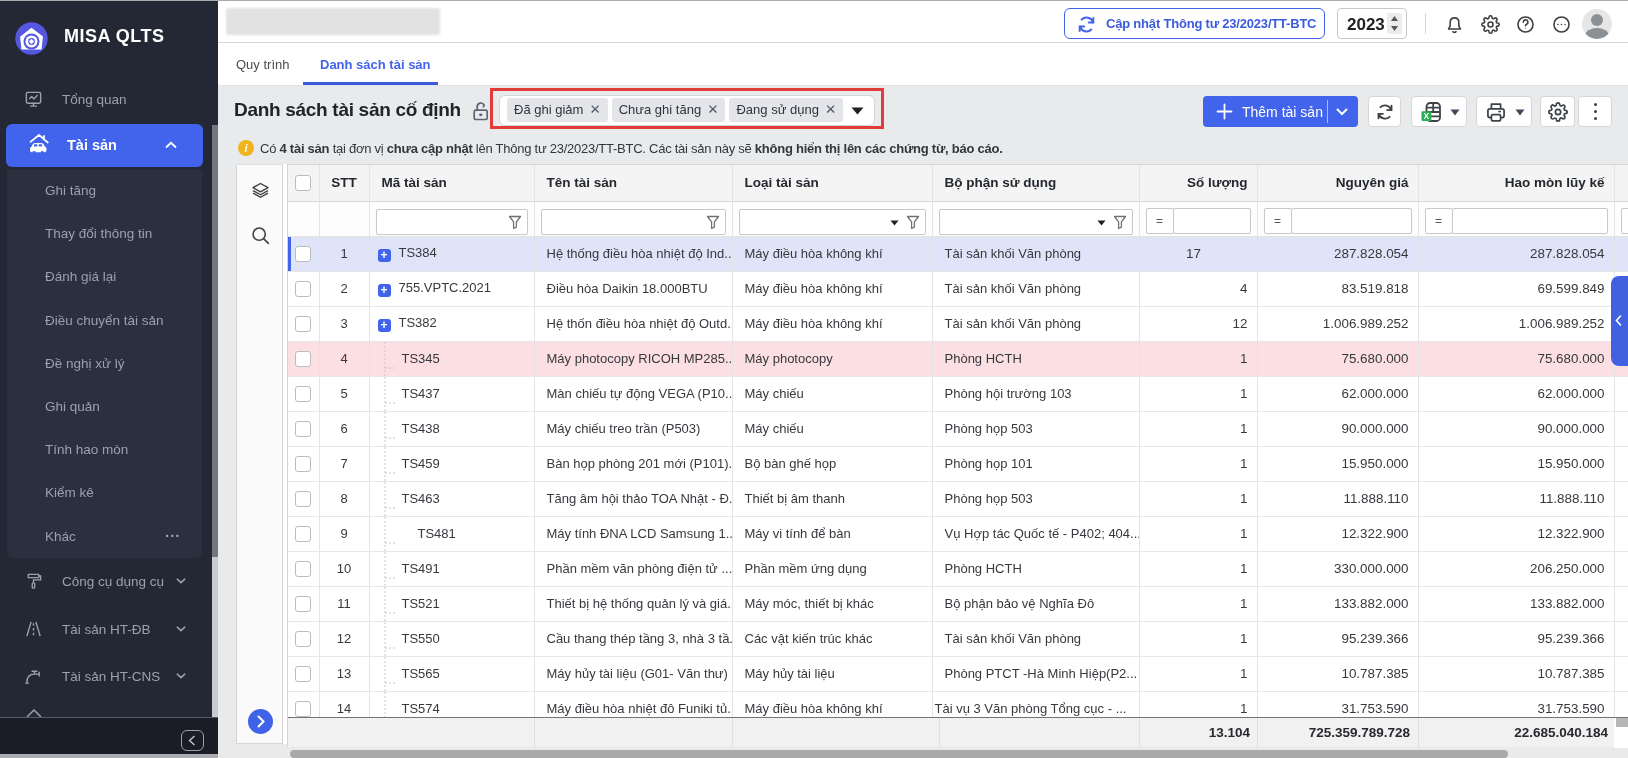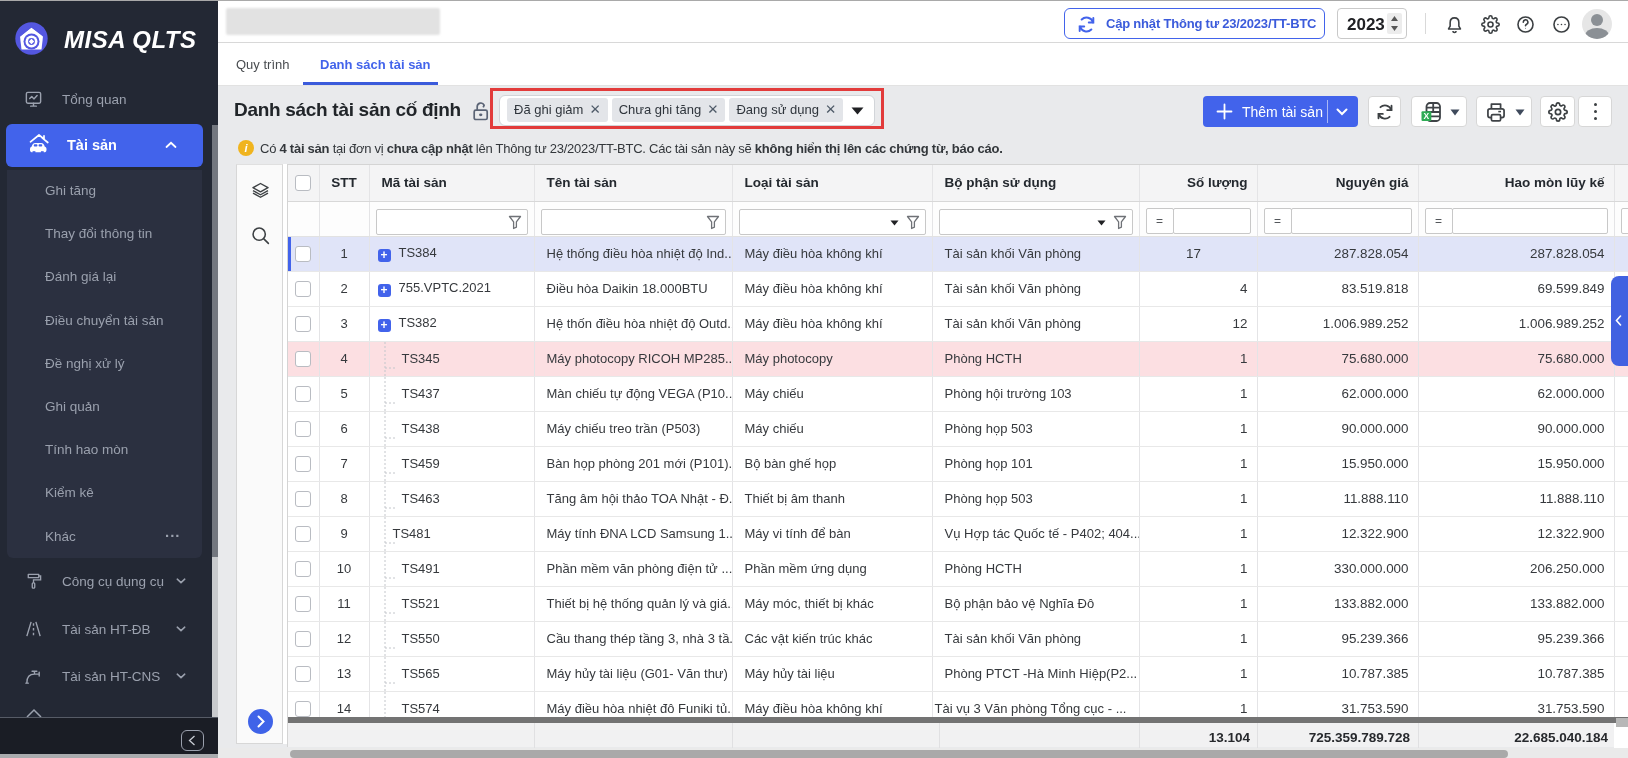--- a/index.html
+++ b/index.html
@@ -43,21 +43,21 @@
 
   <svg class="abs" style="left:15px;top:22px;" width="33" height="33" viewBox="0 0 33 33">
     <circle cx="16.5" cy="16.5" r="16.2" fill="#5457e0"></circle>
     <path d="M16.5 5.5 L28 14.5 L26.5 27.5 L6.5 27.5 L5 14.5 Z" fill="#fff"></path>
     <path d="M3.5 15 L16.5 4.5 L25 11 L25 6.5 L28 6.5 L28 13.3 L29.5 14.5" fill="none" stroke="#5457e0" stroke-width="1.6"></path>
     <circle cx="16.5" cy="19.5" r="8" fill="#5457e0"></circle>
     <circle cx="16.5" cy="19.5" r="6" fill="#fff"></circle>
     <circle cx="16.5" cy="19.5" r="3.4" fill="#5457e0"></circle>
     <rect x="14.6" y="17.6" width="3.8" height="3.8" fill="#fff" transform="rotate(45 16.5 19.5)"></rect>
   </svg>
-  <div class="abs" style="left:64px;top:26px;font-size:24px;font-weight:bold;color:#fff;letter-spacing:.5px;font-style:italic;">MISA QLTS</div>
+  <div class="abs" style="left:64px;top:26px;font-size:18px;font-weight:bold;color:#fff;letter-spacing:.5px;">MISA QLTS</div>
 
   <div class="sb-item" style="top:77px;">
     <svg class="sb-ic" viewBox="0 0 20 20" fill="none" stroke="#9ba1ae" stroke-width="1.5">
       <rect x="2.5" y="3" width="15" height="11.5" rx="1.5"></rect>
       <path d="M6 9.5 L8.2 7.3 L10.4 9.9 L13.8 6.3" stroke-linecap="round" stroke-linejoin="round"></path>
       <path d="M10 14.5 L10 17.5 M7 17.5 L13 17.5" stroke-linecap="round"></path>
     </svg>
     <span class="sb-txt">Tổng quan</span>
   </div>
 
@@ -486,21 +486,21 @@
 <td class="colb num" style="">1</td>
 <td class="colb num" style="">11.888.110</td>
 <td class="colb num" style="">11.888.110</td>
 <td style=""></td>
         </tr>
 <tr class="dr">
 <td class="colb" style="position:relative;">
             <div class="cb"></div>
           </td>
 <td class="colb" style="text-align:center;">9</td>
-<td class="colb" style="position:relative;padding-left:23px;"><svg style="position:absolute;left:14px;top:0;" width="14" height="35" viewBox="0 0 14 35">
+<td class="colb" style="position:relative;padding-left:48px;"><svg style="position:absolute;left:14px;top:0;" width="14" height="35" viewBox="0 0 14 35">
               <path d="M1 0 L1 35" stroke="#c3c6cb" stroke-width="1" stroke-dasharray="2 2" fill="none"></path>
               <path d="M1 26 L12 26" stroke="#c3c6cb" stroke-width="1" stroke-dasharray="2 2" fill="none"></path>
             </svg>TS481</td>
 <td class="colb" style="padding-left:12px;">Máy tính ĐNA LCD Samsung 1...</td>
 <td class="colb" style="padding-left:12px;">Máy vi tính để bàn</td>
 <td class="colb" style="padding-left:12px;">Vụ Hợp tác Quốc tế - P402; 404...</td>
 <td class="colb num" style="">1</td>
 <td class="colb num" style="">12.322.900</td>
 <td class="colb num" style="">12.322.900</td>
 <td style=""></td>
@@ -588,21 +588,21 @@
 <td class="colb num" style="">1</td>
 <td class="colb num" style="">31.753.590</td>
 <td class="colb num" style="">31.753.590</td>
 <td style=""></td>
         </tr>
 </tbody>
     </table>
   </div>
 
 <div class="abs" style="left:1616px;top:718px;width:12px;height:9px;background:#b7b7b7;z-index:5;"></div>
-<div class="abs" style="left:288px;top:717px;width:1340px;height:30px;background:#f1f1f2;border-top:6px solid #737373;font-size:13.5px;font-weight:bold;color:#27292d;">
+<div class="abs" style="left:288px;top:717px;width:1340px;height:30px;background:#f1f1f2;border-top:1px solid #737373;font-size:13.5px;font-weight:bold;color:#27292d;">
 <div class="abs" style="left:246px;top:0;width:1px;height:30px;background:#e0e0e2;"></div>
 <div class="abs" style="left:444px;top:0;width:1px;height:30px;background:#e0e0e2;"></div>
 <div class="abs" style="left:651px;top:0;width:1px;height:30px;background:#e0e0e2;"></div>
 <div class="abs" style="left:851px;top:0;width:1px;height:30px;background:#e0e0e2;"></div>
 <div class="abs" style="left:969px;top:0;width:1px;height:30px;background:#e0e0e2;"></div>
 <div class="abs" style="left:1130px;top:0;width:1px;height:30px;background:#e0e0e2;"></div>
 <div class="abs" style="left:1326px;top:0;width:14px;height:30px;background:#fff;"></div>
 <div class="abs" style="left:842px;top:7px;width:120px;text-align:right;">13.104</div>
 <div class="abs" style="left:960px;top:7px;width:162px;text-align:right;">725.359.789.728</div>
 <div class="abs" style="left:1120px;top:7px;width:200px;text-align:right;">22.685.040.184</div>

